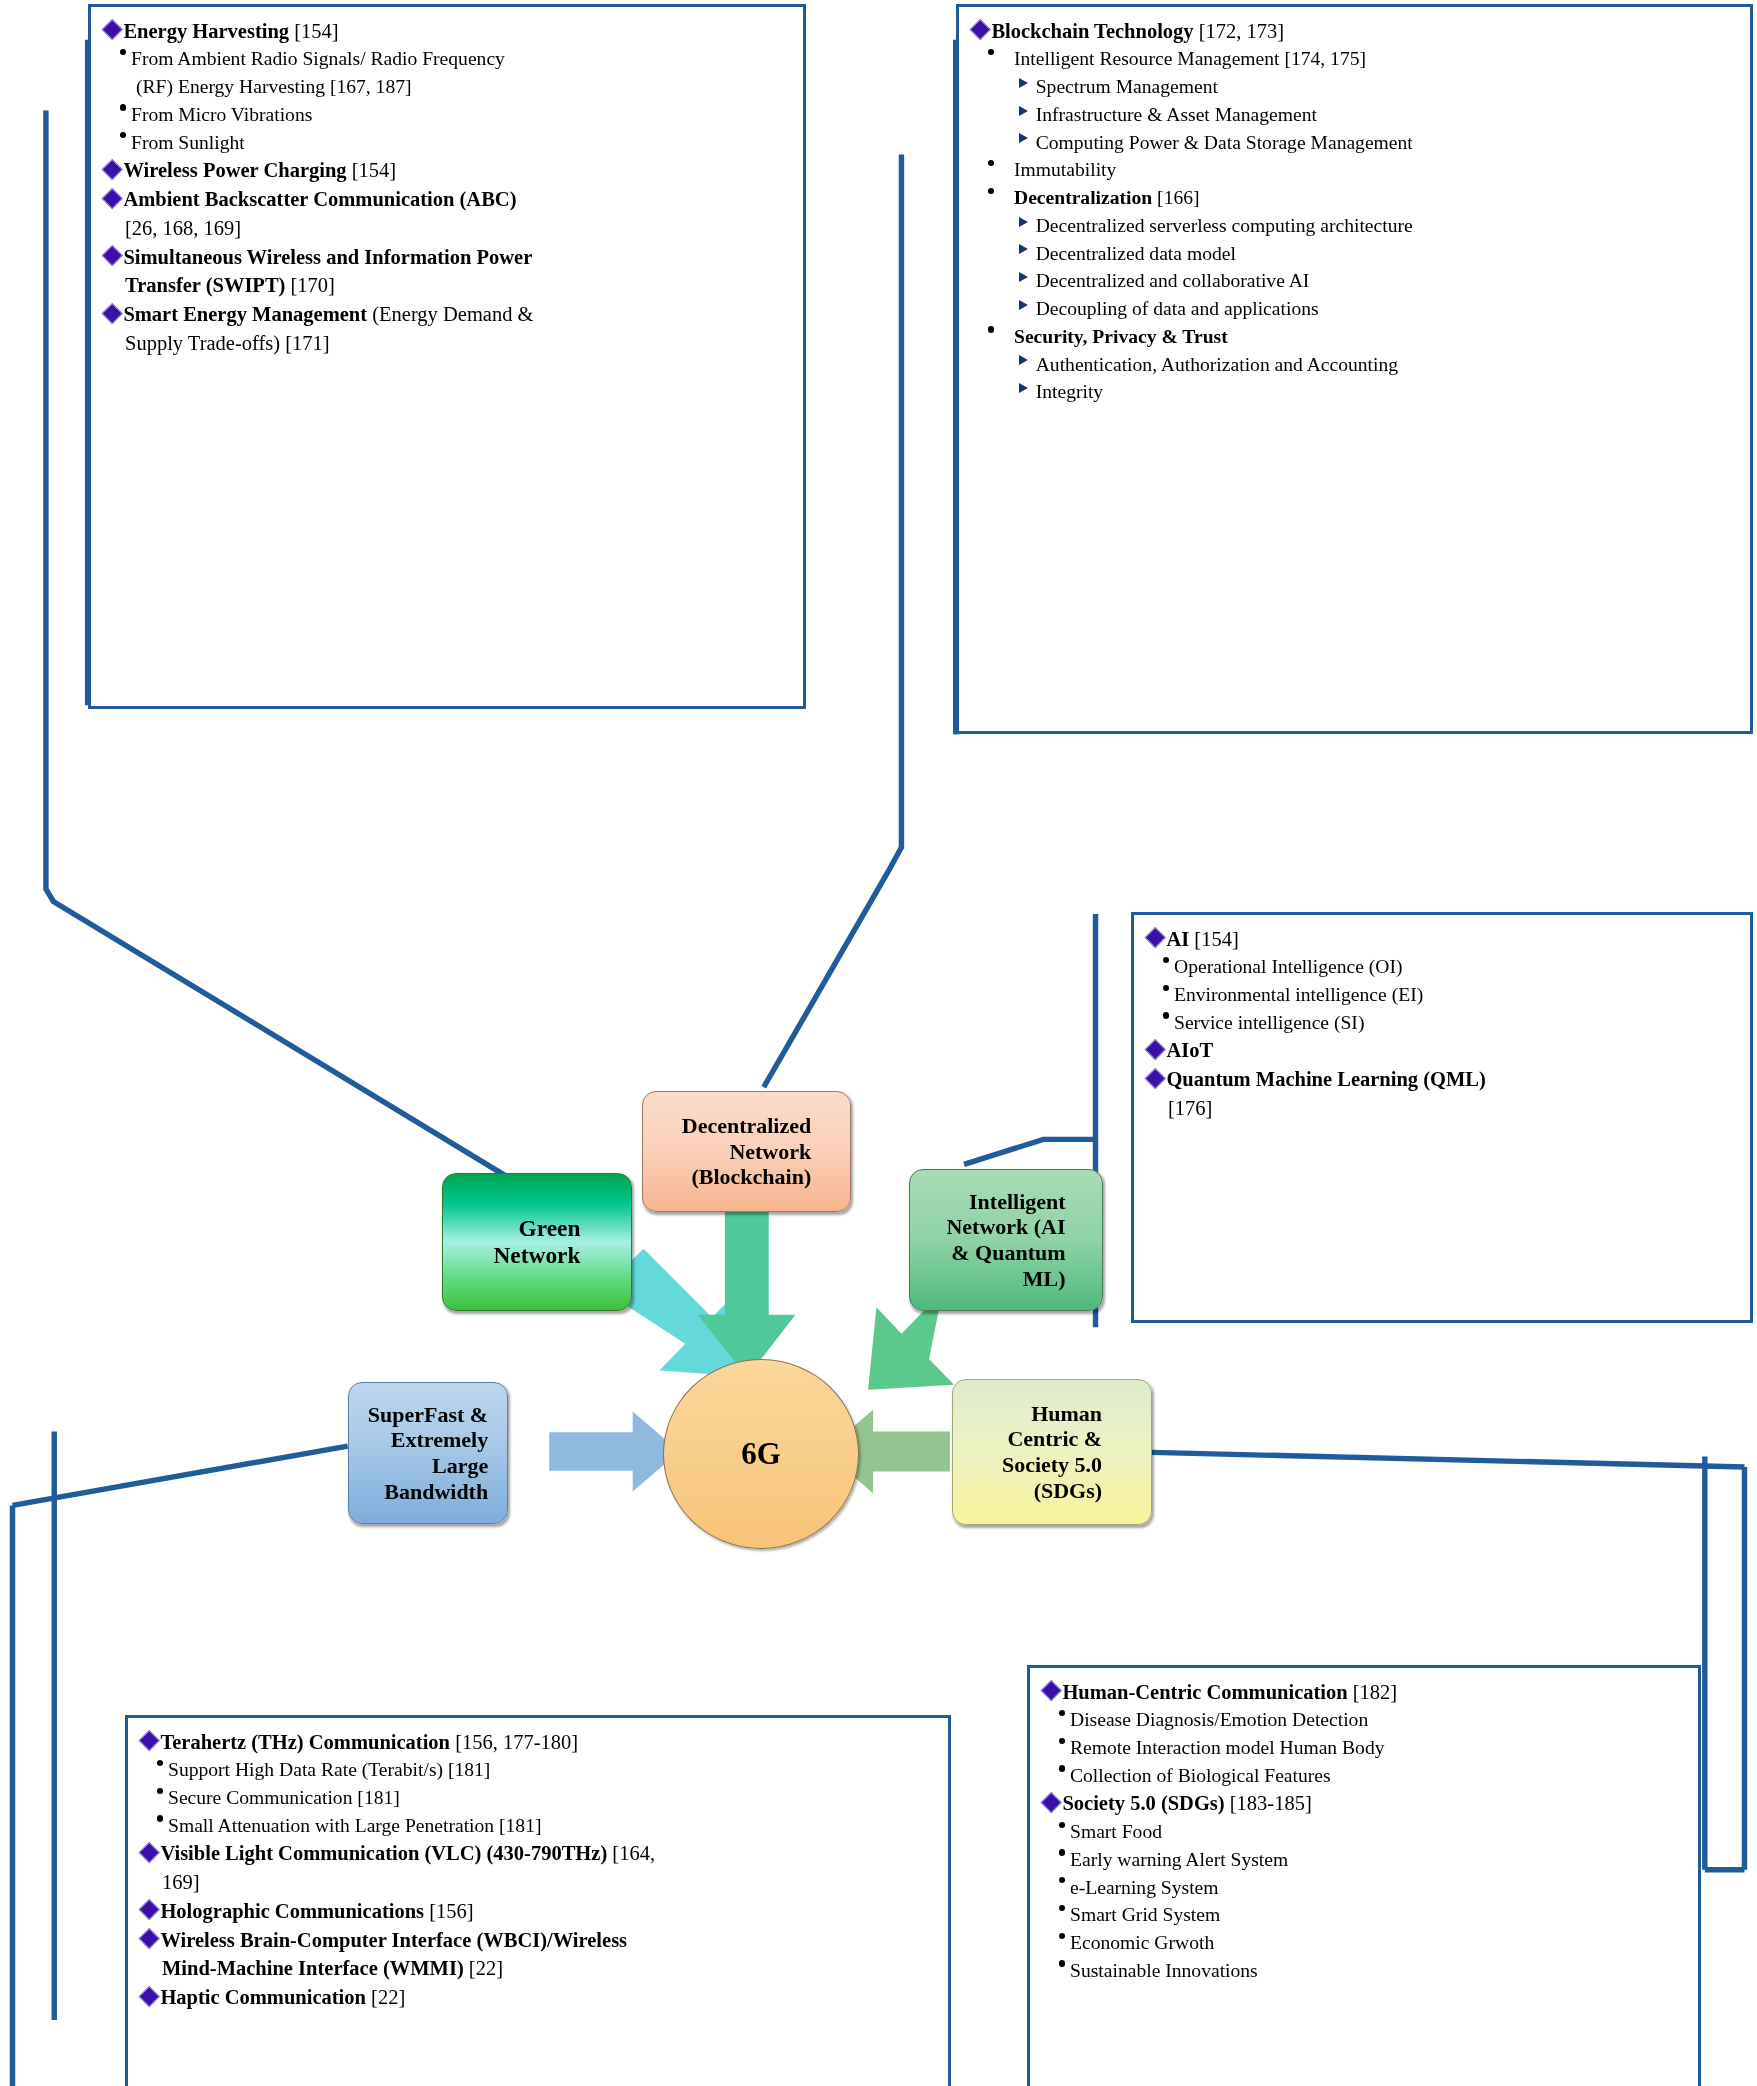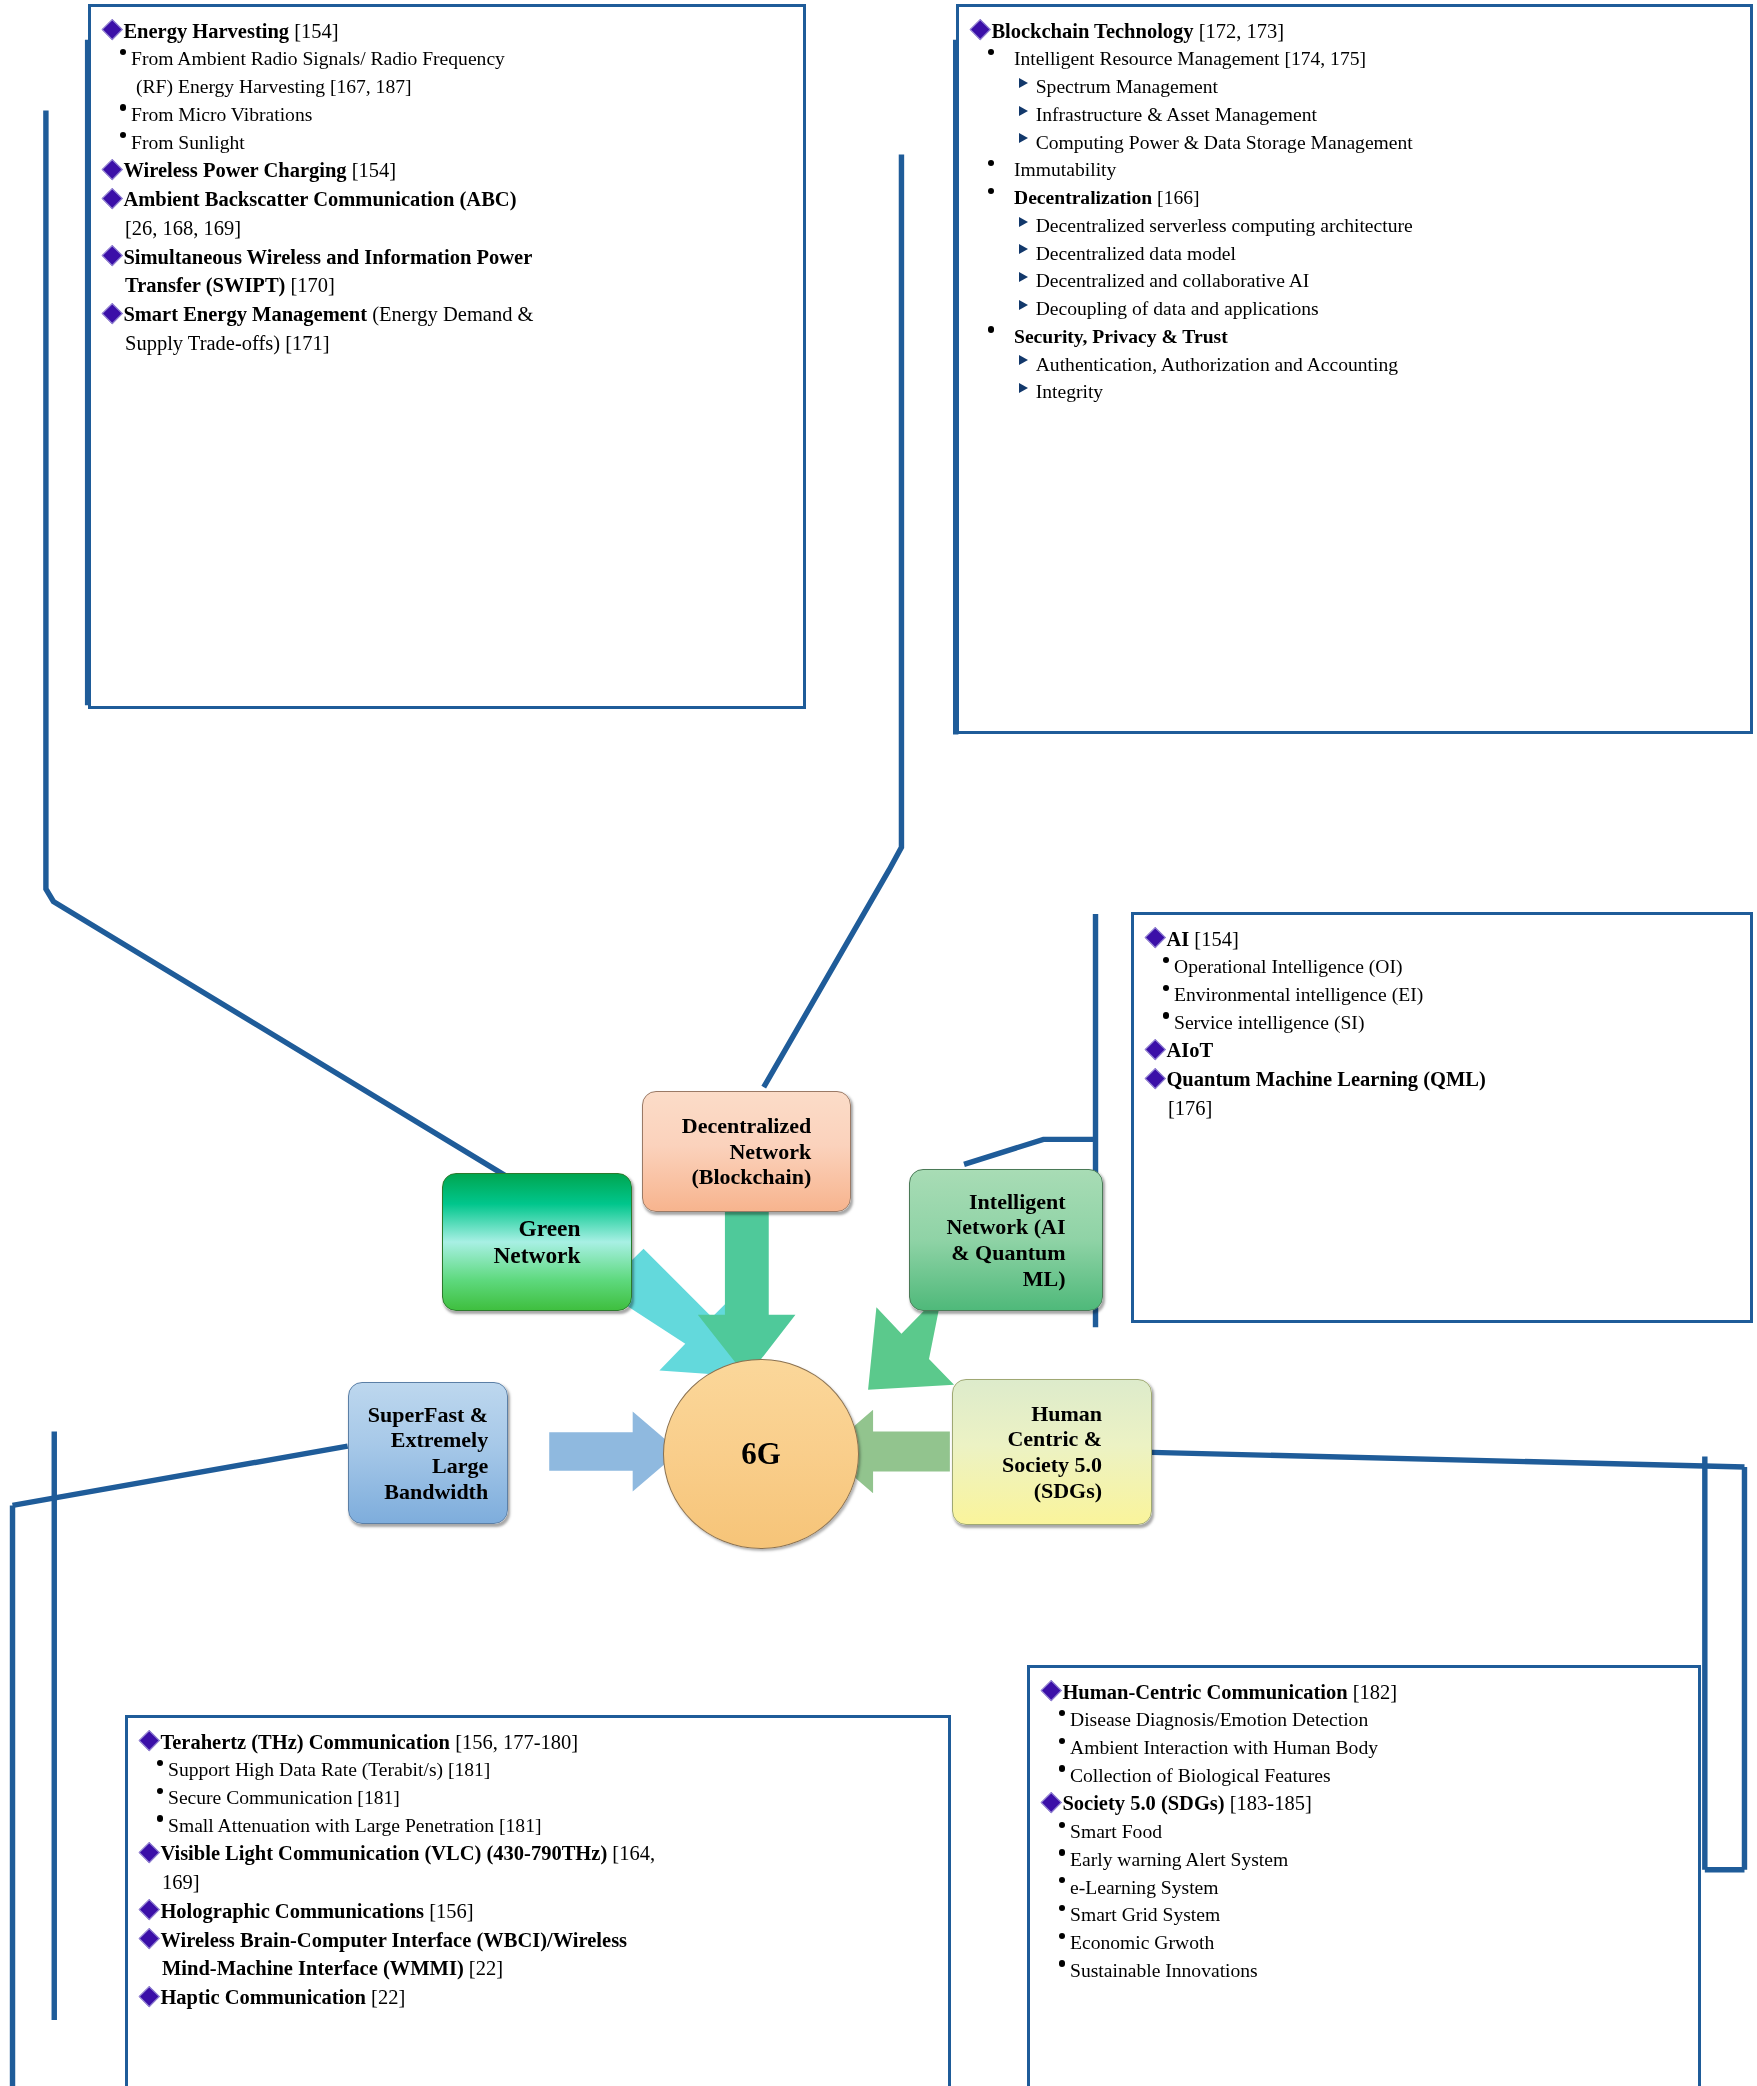--- a/index.html
+++ b/index.html
@@ -424,21 +424,21 @@
         <div class="line ind1">
           <span class="bullet bl-diamond"><span class="diamond-glyph"></span></span>
           <span class="txt fs-big"><span class="t-bold">Human-Centric Communication</span><span> [182]</span></span>
         </div>
         <div class="line ind2">
           <span class="bullet bl-dot"><span class="dot-glyph"></span></span>
           <span class="txt fs-med"><span>Disease Diagnosis/Emotion Detection</span></span>
         </div>
         <div class="line ind2">
           <span class="bullet bl-dot"><span class="dot-glyph"></span></span>
-          <span class="txt fs-med"><span>Ambient Interaction with Human Body</span></span>
+          <span class="txt fs-med"><span>Remote Interaction model Human Body</span></span>
         </div>
         <div class="line ind2">
           <span class="bullet bl-dot"><span class="dot-glyph"></span></span>
           <span class="txt fs-med"><span>Collection of Biological Features</span></span>
         </div>
         <div class="line ind1">
           <span class="bullet bl-diamond"><span class="diamond-glyph"></span></span>
           <span class="txt fs-big"><span class="t-bold">Society 5.0 (SDGs)</span><span> [183-185]</span></span>
         </div>
         <div class="line ind2">

